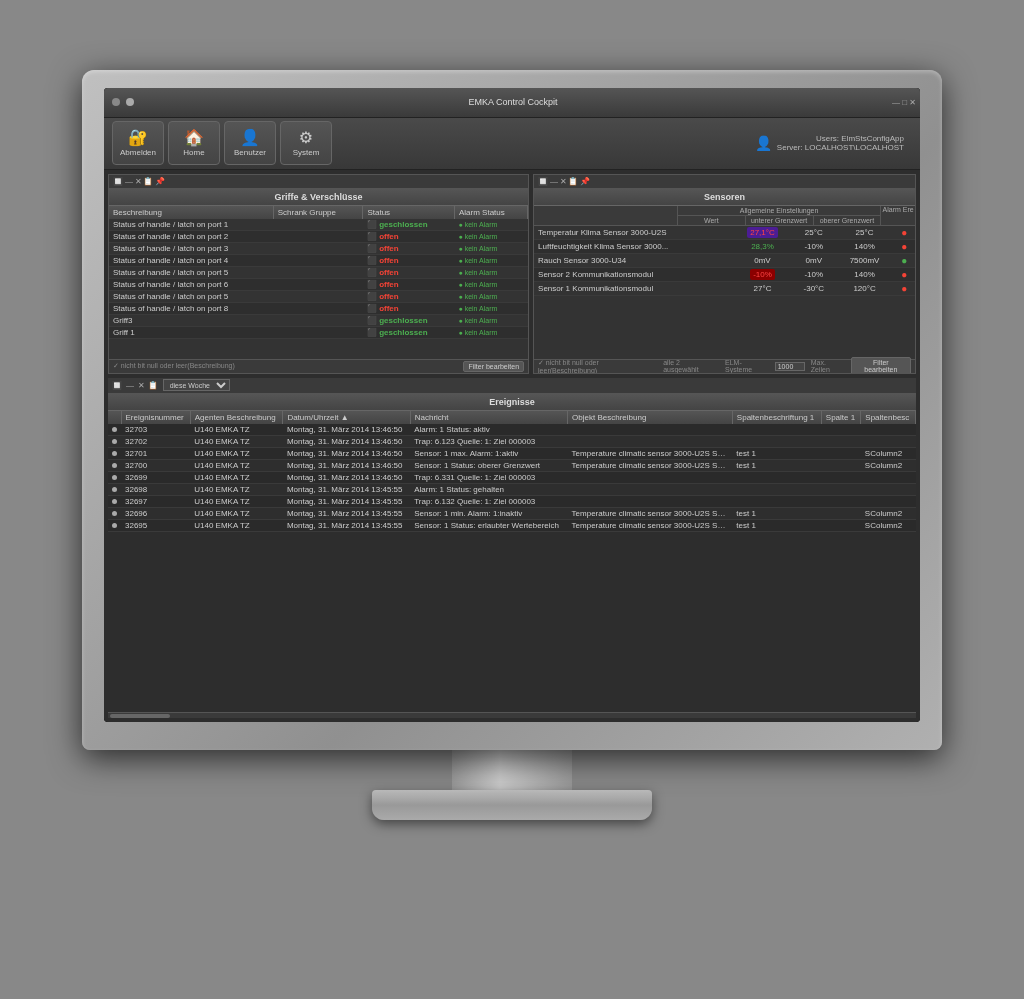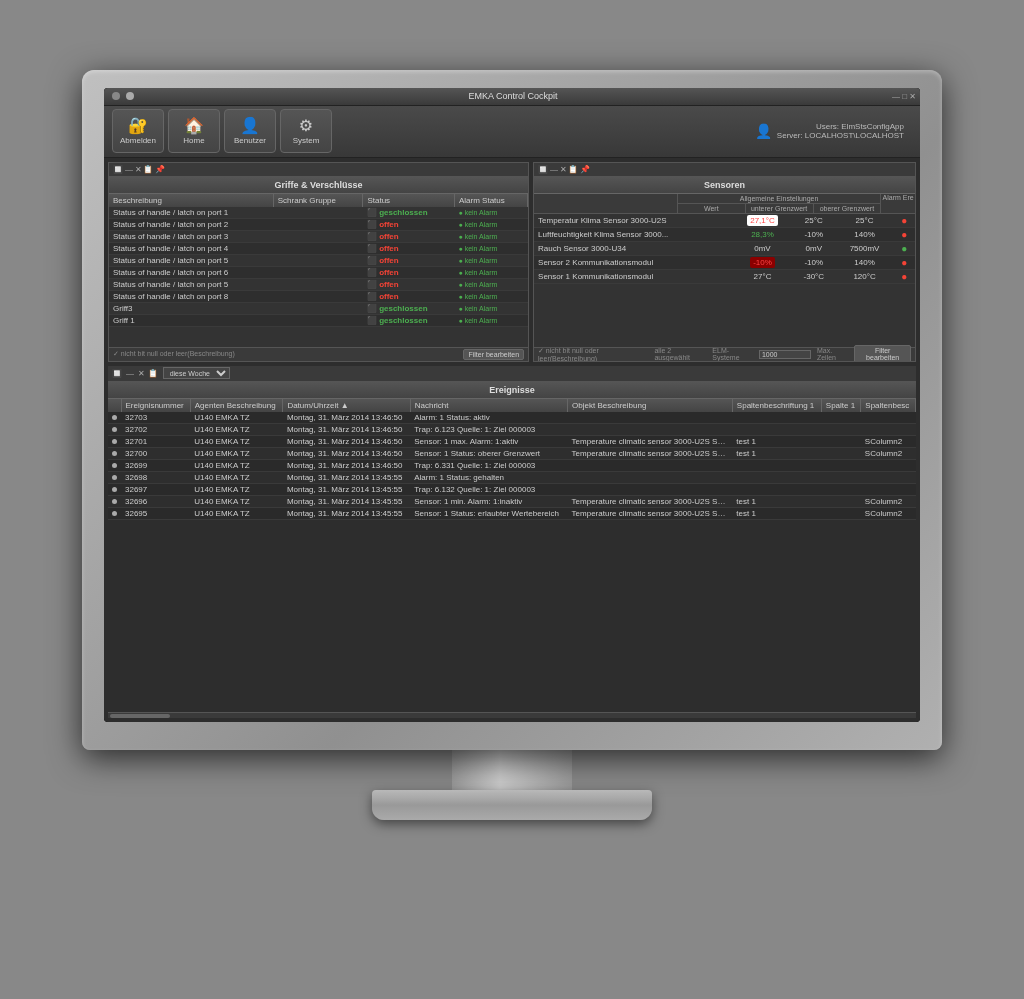--- a/index.html
+++ b/index.html
@@ -66,21 +66,21 @@
       height: 100%;
       background: #2d2d2d;
       display: flex;
       flex-direction: column;
       font-size: 9px;
       color: #ccc;
     }
 
     .app-titlebar {
       background: linear-gradient(180deg, #555 0%, #3a3a3a 100%);
-      height: 18px;
+      height: 30px;
       display: flex;
       align-items: center;
       justify-content: flex-end;
       font-size: 9px;
       color: #ddd;
       border-bottom: 1px solid #222;
       flex-shrink: 0;
     }
 
     .app-toolbar {
@@ -511,21 +511,21 @@
                     <div style="flex:1;padding:1px 2px;">oberer Grenzwert</div>
                   </div>
                 </div>
                 <div style="flex:0.5;text-align:center;color:#aaa;">Alarm Ere</div>
               </div>
               <div class="table-container">
                 <table>
                   <tbody id="sensoren-tbody">
                   <tr>
     <td style="font-size:8px;min-width:120px;max-width:130px;overflow:hidden;text-overflow:ellipsis;">Temperatur Klima Sensor 3000-U2S</td>
-    <td style="font-size:8px;text-align:center;"><span style="background:#ffffff;color:#ff4444;padding:1px 3px;border-radius:2px;">27,1°C</span></td>
+    <td style="font-size:8px;text-align:center;"><span style="background:#4c1d95;color:#ff4444;padding:1px 3px;border-radius:2px;">27,1°C</span></td>
     <td style="font-size:8px;text-align:center;color:#ccc;">25°C</td>
     <td style="font-size:8px;text-align:center;color:#ccc;">25°C</td>
     <td style="font-size:10px;text-align:center;"><span style="color:#f44336;">●</span></td>
   </tr>
                       <tr>
     <td style="font-size:8px;min-width:120px;max-width:130px;overflow:hidden;text-overflow:ellipsis;">Luftfeuchtigkeit Klima Sensor 3000...</td>
     <td style="font-size:8px;text-align:center;"><span style="color:#4caf50;">28,3%</span></td>
     <td style="font-size:8px;text-align:center;color:#ccc;">-10%</td>
     <td style="font-size:8px;text-align:center;color:#ccc;">140%</td>
     <td style="font-size:10px;text-align:center;"><span style="color:#f44336;">●</span></td>
@@ -551,21 +551,21 @@
     <td style="font-size:8px;text-align:center;color:#ccc;">120°C</td>
     <td style="font-size:10px;text-align:center;"><span style="color:#f44336;">●</span></td>
   </tr>
                     </tbody>
                 </table>
               </div>
               <div class="panel-footer">
                 <span>✓ nicht bit null oder leer(Beschreibung)</span>
                 <span style="margin-left:auto;margin-right:4px;">alle 2 ausgewählt</span>
                 <span style="margin-right:2px;">ELM-Systeme</span>
-                <input type="text" style="width: 52px; font-size: 7px; background: rgb(68, 68, 68); border: 1px solid rgb(102, 102, 102); color: rgb(204, 204, 204); padding: 0px 2px;" value="1000">
+                <input type="text" style="width: 30px; font-size: 7px; background: rgb(68, 68, 68); border: 1px solid rgb(102, 102, 102); color: rgb(204, 204, 204); padding: 0px 2px;" value="1000">
                 <span style="margin-left:2px;">Max. Zeilen</span>
                 <button class="filter-btn">Filter bearbeiten</button>
               </div>
             </div>
           </div>
 
           <div class="events-section">
             <div class="events-toolbar">
               <span class="ptb-icon">🔲</span>
               <span class="ptb-icon">—</span>

